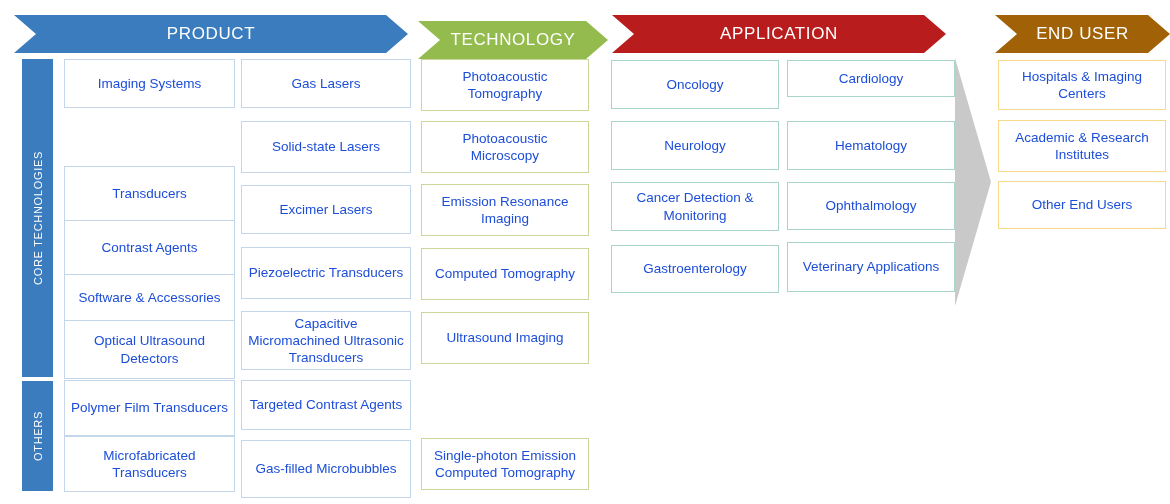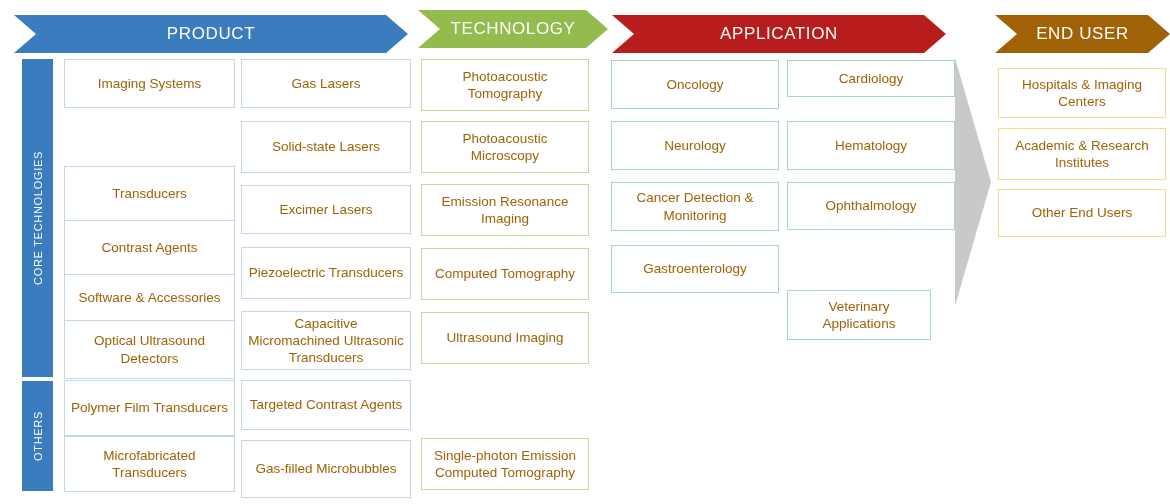--- a/index.html
+++ b/index.html
@@ -37,21 +37,21 @@
     box-sizing: border-box;
     padding-left: 18px;
     padding-right: 18px;
   }
   .chev-product {
     left: 14px; top: 15px; width: 394px;
     background: #3a7cbe;
     clip-path: polygon(0 0, calc(100% - 22px) 0, 100% 50%, calc(100% - 22px) 100%, 0 100%, 22px 50%);
   }
   .chev-technology {
-    left: 418px; top: 10px; width: 190px;
+    left: 418px; top: 21px; width: 190px;
     background: #94bb4e;
     clip-path: polygon(0 0, calc(100% - 22px) 0, 100% 50%, calc(100% - 22px) 100%, 0 100%, 22px 50%);
   }
   .chev-application {
     left: 612px; top: 15px; width: 334px;
     background: #b91c1c;
     clip-path: polygon(0 0, calc(100% - 22px) 0, 100% 50%, calc(100% - 22px) 100%, 0 100%, 22px 50%);
   }
   .chev-enduser {
     left: 995px; top: 15px; width: 175px;
@@ -86,26 +86,26 @@
     box-sizing: border-box;
     background: #ffffff;
     border: 1px solid #c9d9e8;
     display: flex;
     align-items: center;
     justify-content: center;
     text-align: center;
     font-size: 13.5px;
     line-height: 1.28;
     padding: 2px 5px;
-    color: #a16207;
+    color: #1d4ed8;
   }
   .b-blue   { border-color: #c3d7e8; }
   .b-green  { border-color: #ccd69b; }
   .b-teal   { border-color: #a8d4cb; }
-  .b-yellow { border-color: #f6d98a; margin-top: 8px; }
+  .b-yellow { border-color: #f6d98a; }
 
   
   .grey-arrow {
     position: absolute;
     left: 955px; top: 58px;
     width: 36px; height: 248px;
     background: #c9c9c9;
     clip-path: polygon(0 0, 0 100%, 100% 50%);
   }
 </style>
@@ -158,21 +158,21 @@
   <div class="box b-green" style="left:421px; top:438px; width:168px; height:52px;">Single-photon Emission Computed Tomography</div>
 
   <div class="box b-teal" style="left:611px; top:60px;  width:168px; height:49px;">Oncology</div>
   <div class="box b-teal" style="left:611px; top:121px; width:168px; height:49px;">Neurology</div>
   <div class="box b-teal" style="left:611px; top:182px; width:168px; height:49px;">Cancer Detection &amp; Monitoring</div>
   <div class="box b-teal" style="left:611px; top:245px; width:168px; height:48px;">Gastroenterology</div>
 
   <div class="box b-teal" style="left:787px; top:60px;  width:168px; height:37px;">Cardiology</div>
   <div class="box b-teal" style="left:787px; top:121px; width:168px; height:49px;">Hematology</div>
   <div class="box b-teal" style="left:787px; top:182px; width:168px; height:48px;">Ophthalmology</div>
-  <div class="box b-teal" style="left:787px; top:242px; width:144px; height:50px;margin-top:48px;">Veterinary Applications</div>
+  <div class="box b-teal" style="left:787px; top:242px; width:168px; height:50px;">Veterinary Applications</div>
 
   <div class="grey-arrow"></div>
 
   <div class="box b-yellow" style="left:998px; top:60px;  width:168px; height:50px;">Hospitals &amp; Imaging Centers</div>
   <div class="box b-yellow" style="left:998px; top:120px; width:168px; height:52px;">Academic &amp; Research Institutes</div>
   <div class="box b-yellow" style="left:998px; top:181px; width:168px; height:48px;">Other End Users</div>
 
 </div>
 
 </body></html>

